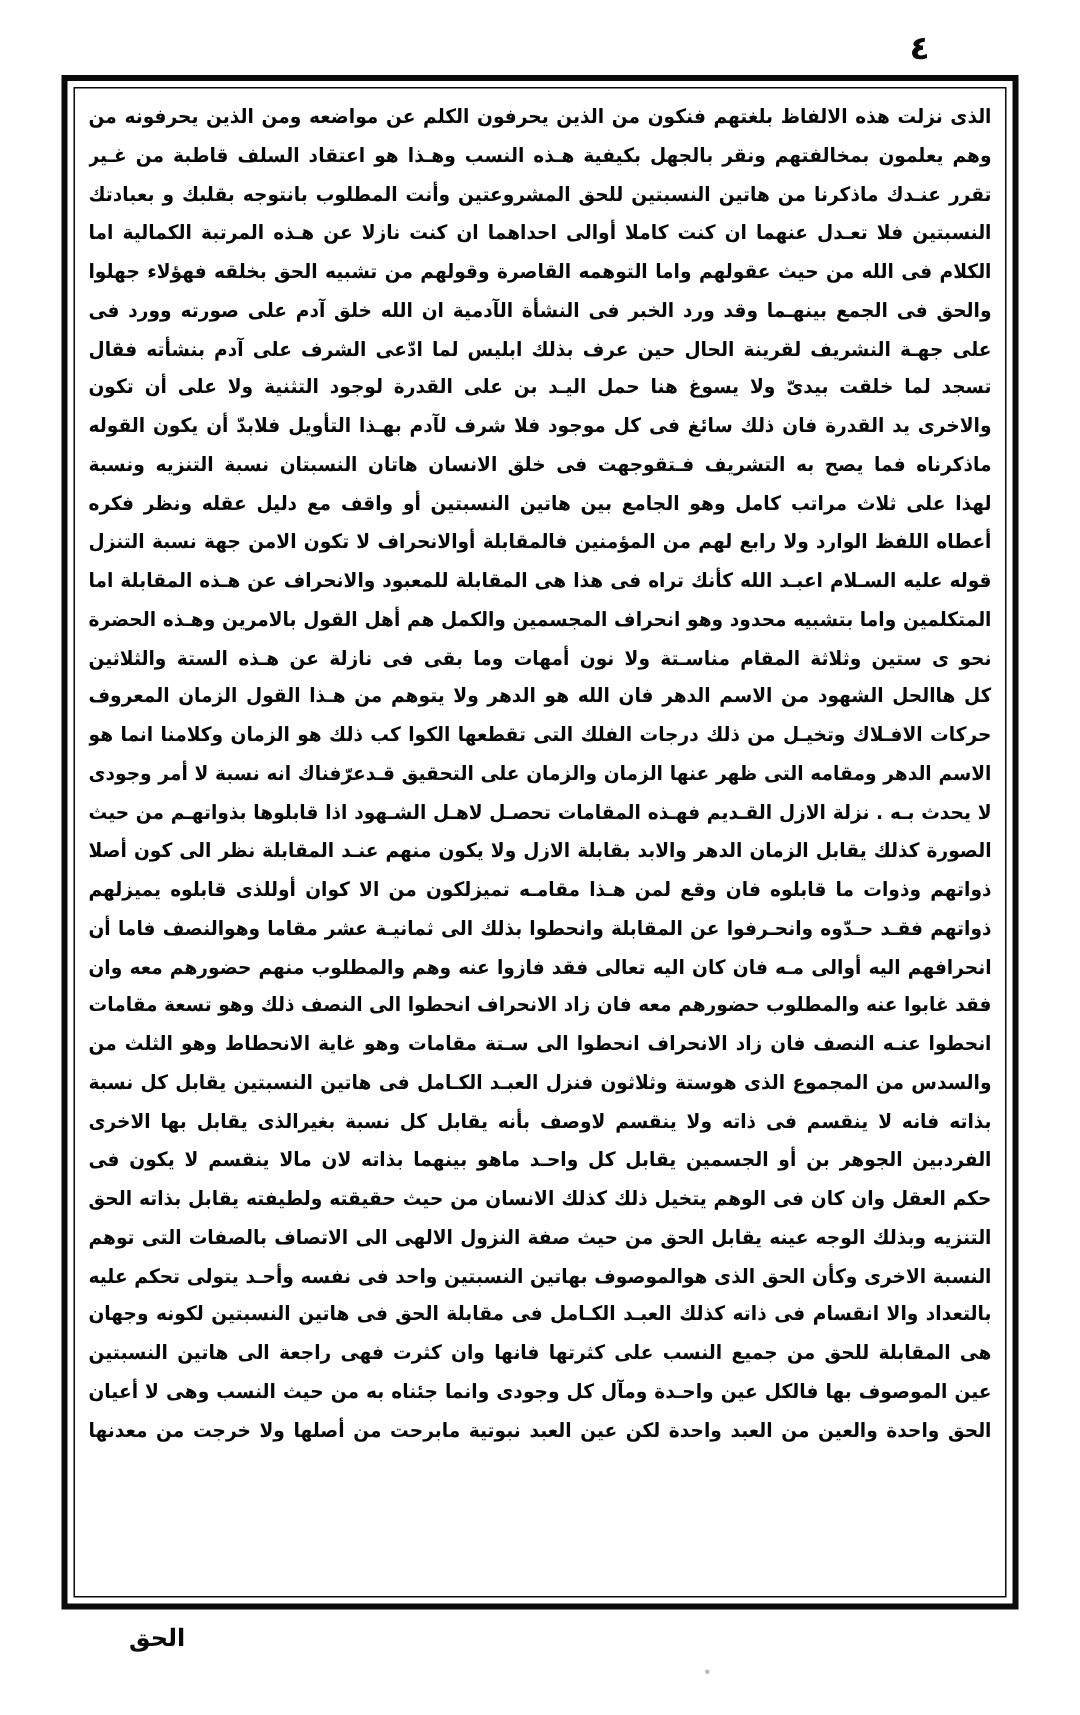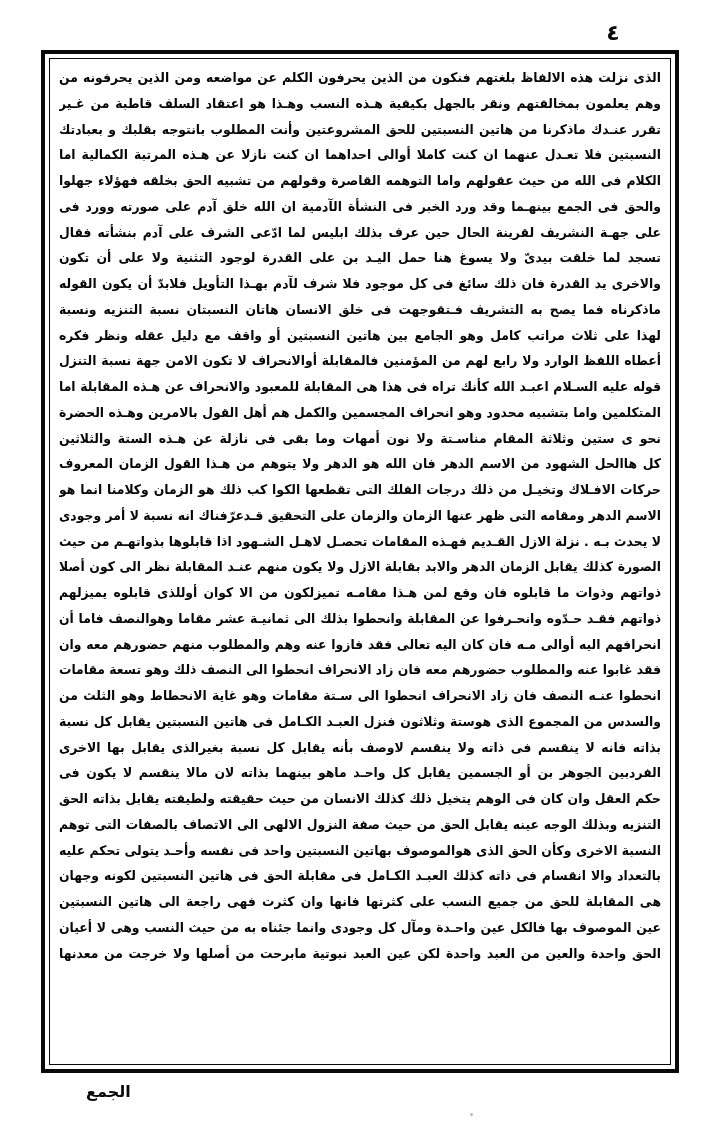--- a/index.html
+++ b/index.html
@@ -156,16 +156,16 @@
           <div class="line"><span>التنزيه وبذلك الوجه عينه يقابل الحق من حيث صفة النزول الالهى الى الاتصاف بالصفات التى توهم التشبيه وهى</span></div>
           <div class="line"><span>النسبة الاخرى وكأن الحق الذى هوالموصوف بهاتين النسبتين واحد فى نفسه وأحـد يتولى تحكم عليه هاتان النسبتان</span></div>
           <div class="line"><span>بالتعداد والا انقسام فى ذاته كذلك العبـد الكـامل فى مقابلة الحق فى هاتين النسبتين لكونه وجهان متغايران فهذه</span></div>
           <div class="line"><span>هى المقابلة للحق من جميع النسب على كثرتها فانها وان كثرت فهى راجعة الى هاتين النسبتين وليست بأمر زائد على</span></div>
           <div class="line"><span>عين الموصوف بها فالكل عين واحـدة ومآل كل وجودى وانما جئناه به من حيث النسب وهى لا أعيان لها فالعين من</span></div>
           <div class="line"><span>الحق واحدة والعين من العبد واحدة لكن عين العبد نبوتية مابرحت من أصلها ولا خرجت من معدنها ولكن كساها</span></div>
         </div>
     </div>
   </div>
 
-  <div id="catchword">الجمع</div>
+  <div id="catchword">الحق</div>
 
   <div class="speck" style="left:470px;top:1113px;width:3px;height:3px;"></div>
 </div>
 
 </body></html>

